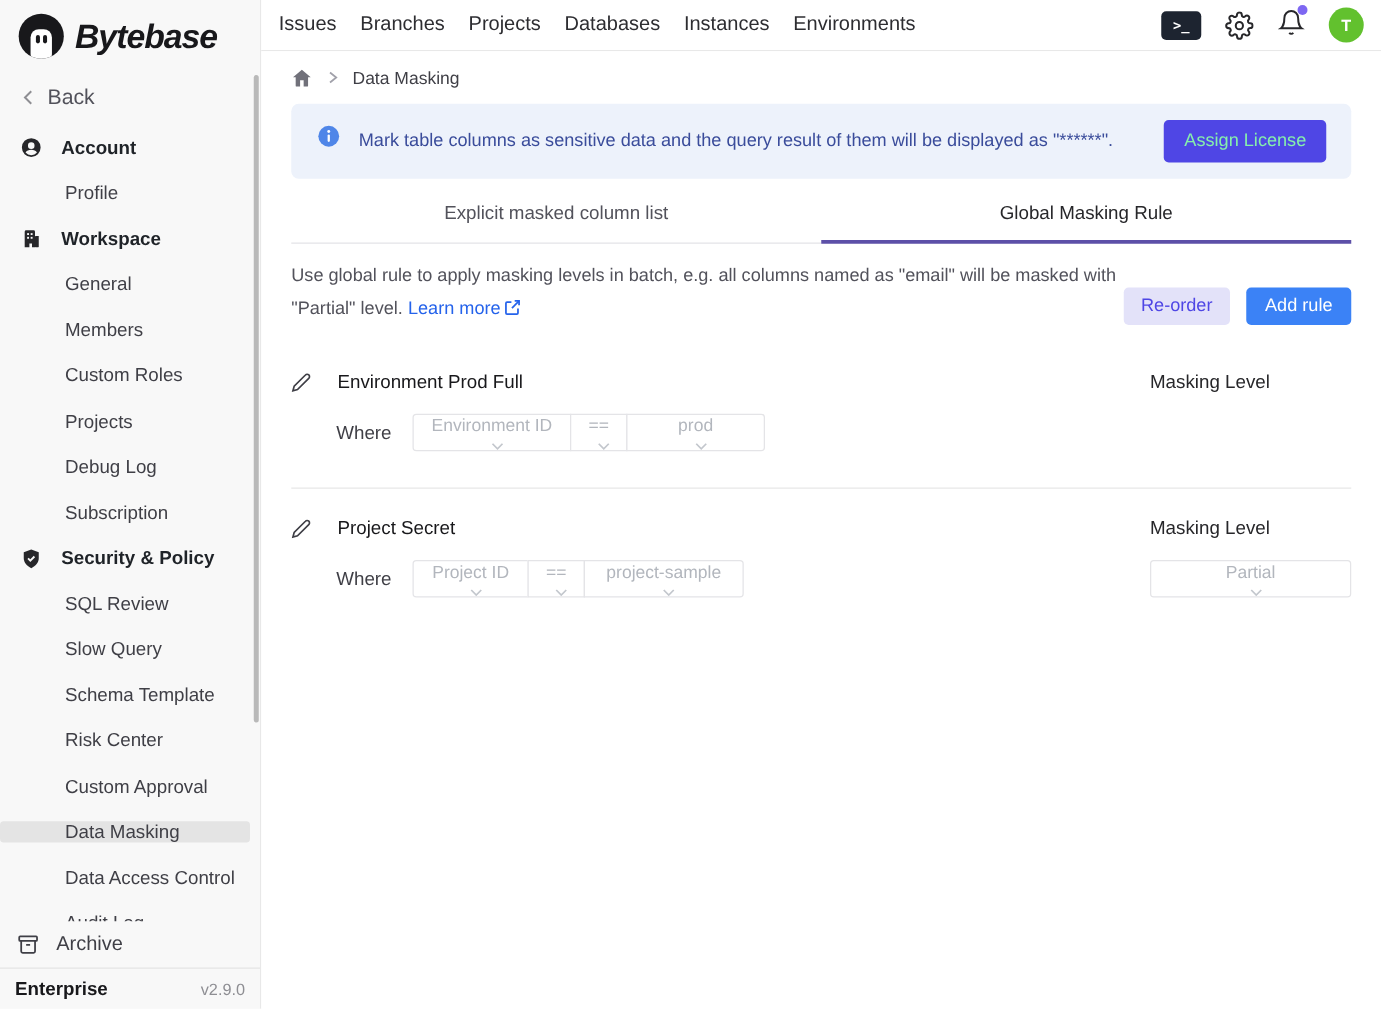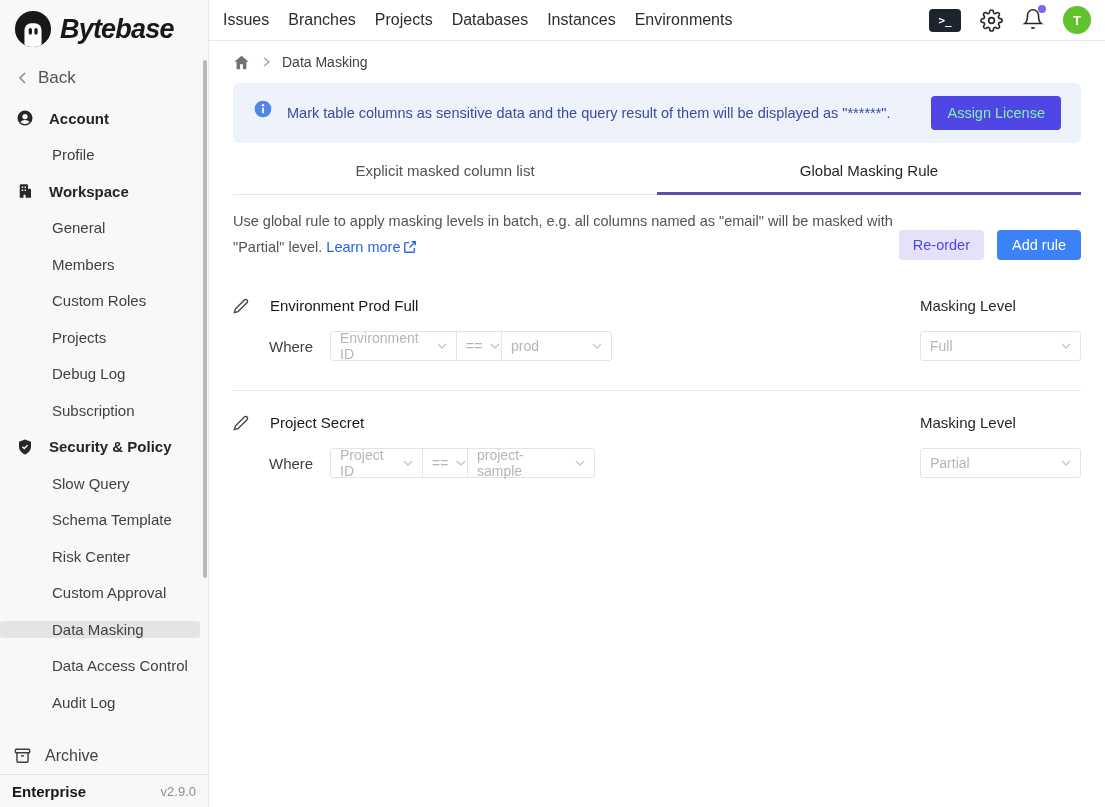--- a/index.html
+++ b/index.html
@@ -69,21 +69,21 @@
   .rule-head { display:flex; align-items:center; }
   .pencil { flex:0 0 auto; cursor:pointer; }
   .rule-title { margin-left:21px; font-size:15px; font-weight:500; color:#18181b; }
   .masking-block { margin-left:auto; width:161px; font-size:15px; color:#27272a; }
   .rule-body { display:flex; align-items:center; margin-top:17px; }
   .where-label { margin-left:36px; width:61px; font-size:15px; color:#3f3f46; }
   .sel-group { display:flex; }
   .sel {
     height:30px; border:1px solid #e4e4e7; background:#fff; border-radius:3px;
     display:flex; align-items:center; justify-content:space-between;
-    padding:0 9px; font-size:14px; color:#b2b6bd; cursor:not-allowed;
+    padding:0 9px; font-size:14px; color:#b2b6bd; cursor:not-allowed;flex-direction:column;
   }
   .sel-group .sel { border-radius:0; }
   .sel-group .sel:first-child { border-radius:3px 0 0 3px; }
   .sel-group .sel:last-child { border-radius:0 3px 3px 0; }
   .sel-group .sel + .sel { margin-left:-1px; }
   .sel .chev { margin-left:8px; flex:0 0 auto; }
   .masking-select { margin-left:auto; width:161px; }
   .ext-icon { display:inline-block; vertical-align:-2px; margin-left:3px; }
 </style>
 </head>
@@ -154,20 +154,23 @@
       </div>
 
     <div class="side-row side-header">
       <svg viewBox="0 0 24 24">
           <path d="M12 2l8 3v6.2c0 4.9-3.4 8.5-8 10.8-4.6-2.3-8-5.9-8-10.8V5l8-3z" fill="#27272a"></path>
           <polyline points="8.6,11.6 11,14 15.4,9.6" stroke="#f8f8f8" stroke-width="2" fill="none"></polyline>
         </svg>
       <span>Security &amp; Policy</span>
     </div>
     <div class="side-row">
+        <span class="side-item">SQL Review</span>
+      </div>
+    <div class="side-row">
         <span class="side-item">Slow Query</span>
       </div>
     <div class="side-row">
         <span class="side-item">Schema Template</span>
       </div>
     <div class="side-row">
         <span class="side-item">Risk Center</span>
       </div>
     <div class="side-row">
         <span class="side-item">Custom Approval</span>
@@ -296,26 +299,20 @@
                 <polyline points="1,1 5,5 9,1"></polyline>
               </svg>
             </div>
           <div class="sel" style="width:111px">
               <span>prod</span>
               <svg class="chev" width="10" height="6" viewBox="0 0 10 6" fill="none" stroke="#c3c7cd" stroke-width="1.4">
                 <polyline points="1,1 5,5 9,1"></polyline>
               </svg>
             </div>
         </div>
-        <div class="sel masking-select">
-            <span>Full</span>
-            <svg class="chev" width="10" height="6" viewBox="0 0 10 6" fill="none" stroke="#c3c7cd" stroke-width="1.4">
-              <polyline points="1,1 5,5 9,1"></polyline>
-            </svg>
-          </div>
       </div>
     </div>
 
     <div class="rule-card">
       <div class="rule-head">
         <svg class="pencil" width="16" height="16" viewBox="0 0 24 24" fill="none" stroke="#3f3f46" stroke-width="2">
             <path d="M17 3a2.83 2.83 0 1 1 4 4L7.5 20.5 2 22l1.5-5.5L17 3z"></path>
           </svg>
         <span class="rule-title">Project Secret</span>
         <span class="masking-block">Masking Level</span>

